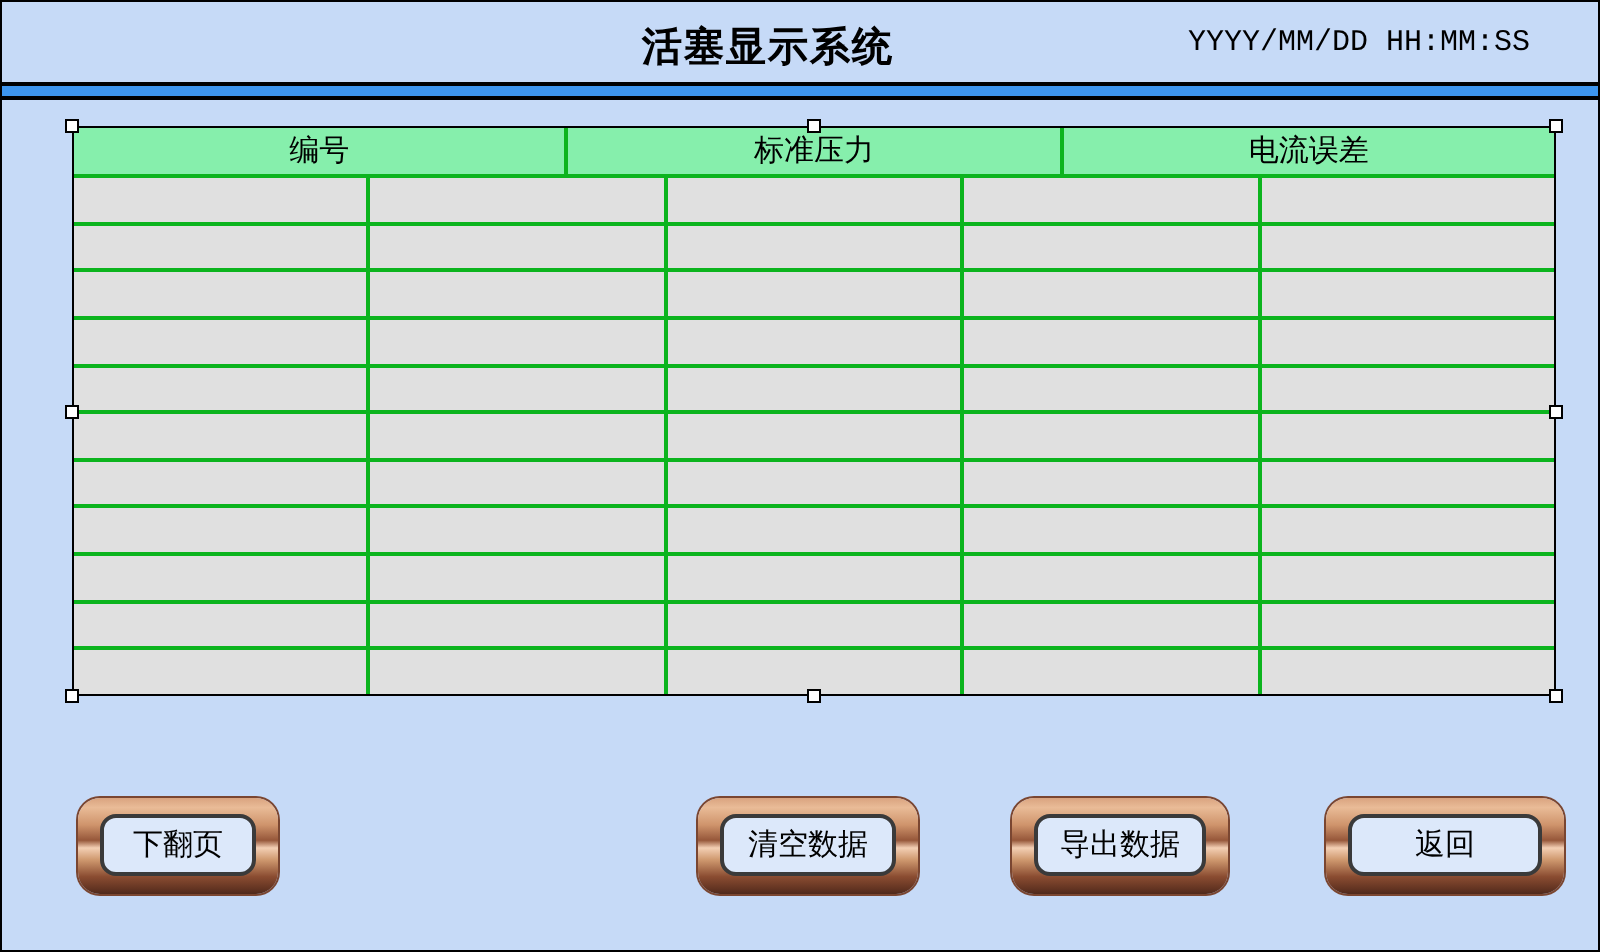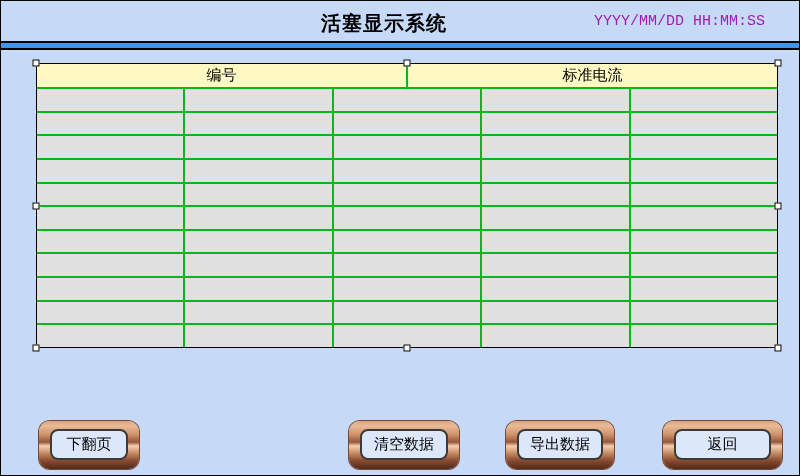--- a/index.html
+++ b/index.html
@@ -16,37 +16,37 @@
   
   .titlebar { position:absolute; left:0; top:0; width:100%; height:40px;text-decoration:underline; }
   .title {
     position:absolute; left:0; right:32px; top:9px;
     text-align:center; font-size:20px; font-weight:bold; color:#000;
     letter-spacing:1px;
   }
   .timestamp {
     position:absolute; right:34px; top:12px;
     font-family:"Liberation Mono", monospace;
-    font-size:15px; color:#a21caf; white-space:nowrap;
+    font-size:15px; color:#000000; white-space:nowrap;
   }
   .strip {
     position:absolute; left:0; top:40px; width:100%; height:9px;
     background:#3d95ee;
     border-top:2px solid #000; border-bottom:2px solid #000;
   }
 
   
   .table-widget { position:absolute; left:35px; top:62px; width:742px; height:285px; }
   .tbl {
     display:flex; flex-direction:column; width:100%; height:100%;
     border:1px solid #000; background:#e0e0e0;
   }
   .tr { display:flex; flex:1 1 0; border-top:2px solid #0cb41e; }
   .tr.head {
-    flex:0 0 23px; background:#fef9c3; border-top:none;
+    flex:0 0 23px; background:#86efac; border-top:none;
   }
   .th, .td { flex:1 1 0; border-left:2px solid #0cb41e; min-width:0; }
   .th:first-child, .td:first-child { border-left:none; }
   .th {
     display:flex; align-items:center; justify-content:center;
     font-size:15px; color:#000; overflow:hidden; white-space:nowrap;
   }
 
   
   .handle {
@@ -58,21 +58,21 @@
   .h-tc { left:50%;  top:0; }
   .h-tr { left:100%; top:0; }
   .h-ml { left:0;    top:50%; }
   .h-mr { left:100%; top:50%; }
   .h-bl { left:0;    top:100%; }
   .h-bc { left:50%;  top:100%; }
   .h-br { left:100%; top:100%; }
 
   
   .btn {
-    position:absolute; top:420px; height:48px;
+    position:absolute; top:398px; height:48px;
     border-radius:11px;
     background:linear-gradient(180deg,
       #d9a37f 0%, #e9bb97 10%, #cf946c 28%, #96573a 44%,
       #f3cfb4 52%, #d09a70 64%, #8a4c31 82%, #5e3120 96%, #4f2a1c 100%);
     box-shadow:0 0 0 1px #7a4631;
     cursor:pointer;
     padding-left:38px;
   }
   .btn-face {
     position:absolute; left:11px; right:11px; top:8px; bottom:9px;
@@ -96,21 +96,22 @@
     <div class="title">活塞显示系统</div>
     <div class="timestamp">YYYY/MM/DD HH:MM:SS</div>
   </div>
 
   <div class="strip"></div>
 
   <div class="table-widget">
     <div class="tbl">
       <div class="tr head">
         <div class="th">编号</div>
-        <div class="th">标准电流</div>
+        <div class="th">标准压力</div>
+        <div class="th">电流误差</div>
       </div>
 
       <div id="table-body" style="display:contents"><div class="tr">
             <div class="td"></div>
             <div class="td"></div>
             <div class="td"></div>
             <div class="td"></div>
             <div class="td"></div>
           </div><div class="tr">
             <div class="td"></div>

